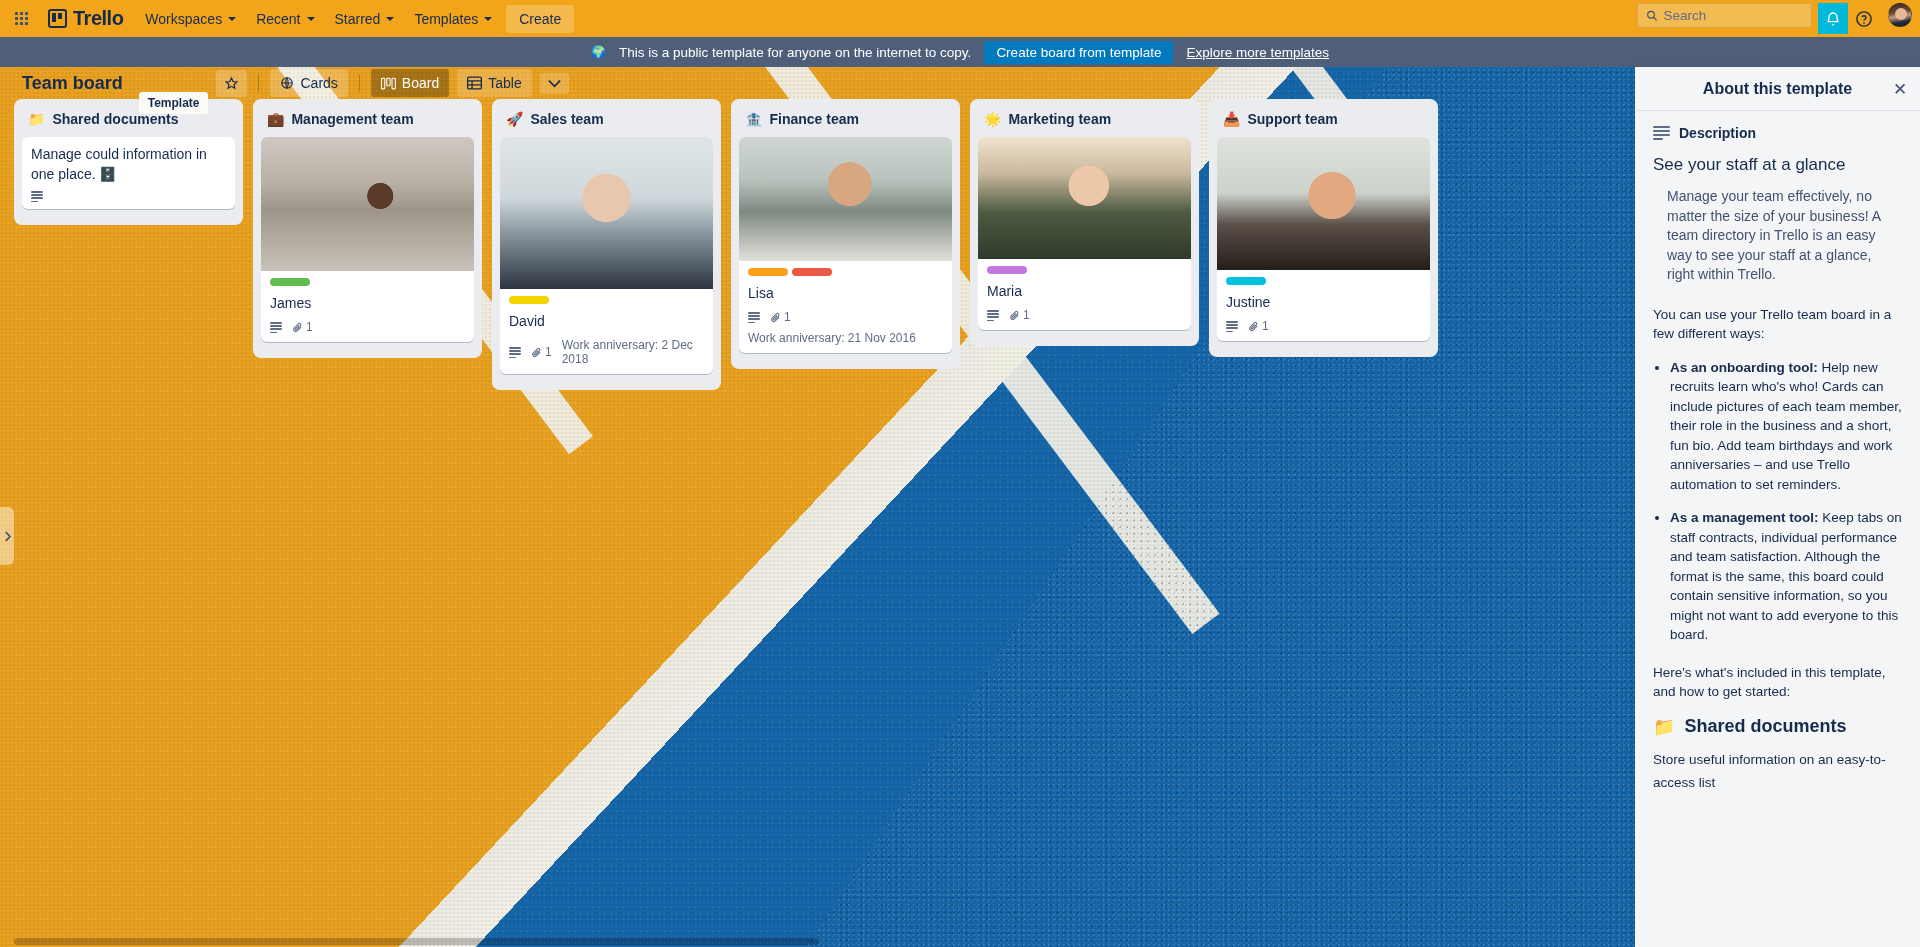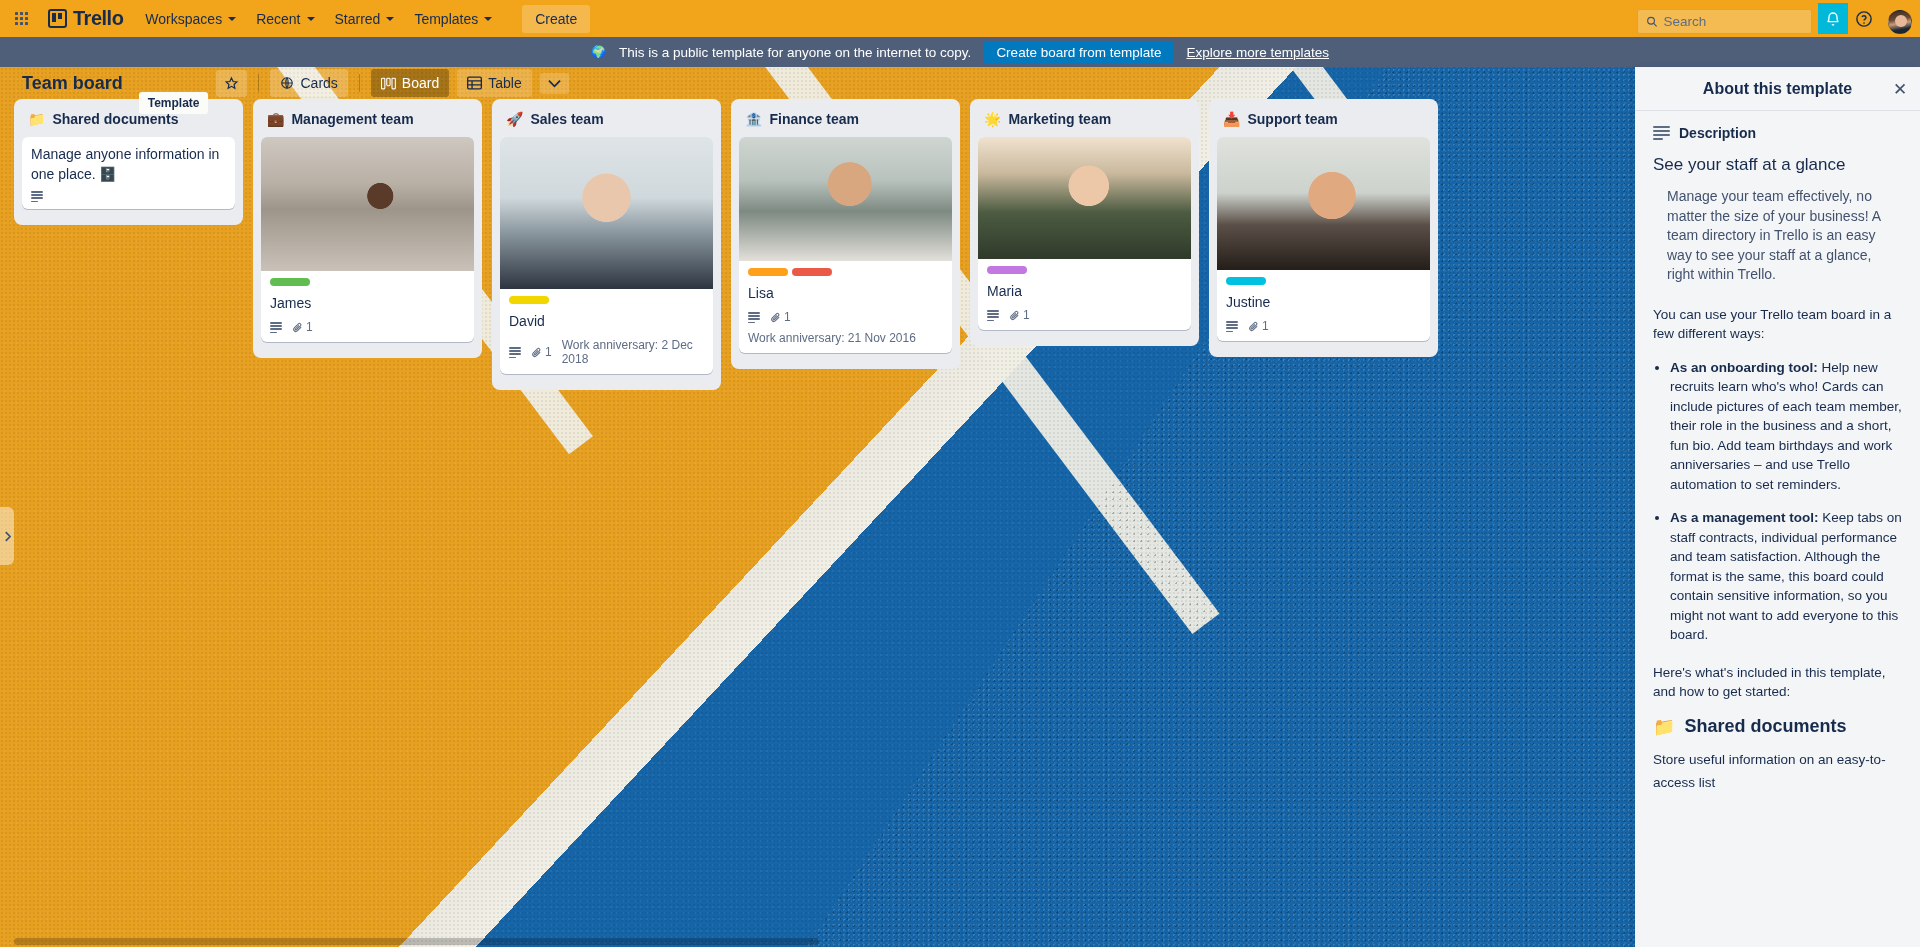--- a/index.html
+++ b/index.html
@@ -19,22 +19,22 @@
   .grid-icon{ width:26px;height:26px;display:flex;align-items:center;justify-content:center;border-radius:3px;cursor:pointer;}
   .grid-icon .g{ display:grid;grid-template-columns:repeat(3,3px);grid-template-rows:repeat(3,3px);gap:2px;}
   .grid-icon .g i{ background:#42526e;display:block;width:3px;height:3px;border-radius:.5px;}
   .brand{ display:flex;align-items:center;gap:6px;margin:0 6px 0 8px;padding:3px 6px;border-radius:3px;cursor:pointer;}
   .brand .logo{ width:19px;height:19px;border:2.6px solid #172b4d;border-radius:3px;position:relative;}
   .brand .logo:before{content:"";position:absolute;left:2px;top:2px;width:4px;height:9px;background:#172b4d;}
   .brand .logo:after{content:"";position:absolute;left:8px;top:2px;width:4px;height:5.5px;background:#172b4d;}
   .brand .word{ font-size:20px;font-weight:bold;letter-spacing:-0.5px;color:#172b4d;}
   .nav-item{ display:flex;align-items:center;gap:4px;padding:6px 10px;border-radius:3px;font-size:14px;color:#172b4d;cursor:pointer;white-space:nowrap;}
   .caret{ width:0;height:0;border-left:4px solid transparent;border-right:4px solid transparent;border-top:4.5px solid #172b4d;display:inline-block;margin-left:2px;}
-  .create-btn{ background:rgba(255,255,255,.22);padding:6px 13px;border-radius:3px;font-size:14px;color:#172b4d;cursor:pointer;margin-left:20px;}
-  .nav-right{ margin-left:auto;display:flex;align-items:flex-end;gap:0;padding-left:27px;}
+  .create-btn{ background:rgba(255,255,255,.22);padding:6px 13px;border-radius:3px;font-size:14px;color:#172b4d;cursor:pointer;margin-left:4px;}
+  .nav-right{ margin-left:auto;display:flex;align-items:flex-start;gap:0;padding-left:27px;}
   .searchbox{ width:175px;height:25px;background:rgba(255,255,255,.25);border:1px solid rgba(0,0,0,.12);
     border-radius:3px;display:flex;align-items:center;padding:0 8px;gap:6px;cursor:text;}
   .searchbox input{ background:transparent;border:none;outline:none;font-size:13.5px;color:#172b4d;width:100%;font-family:inherit;}
   .searchbox input::placeholder{color:#5e6c84;}
   .icon-sq{ width:32px;height:31px;display:flex;align-items:center;justify-content:center;cursor:pointer;border-radius:3px;}
   .bell-btn{ background:#00b8d9;width:30px;height:31px;display:flex;align-items:center;justify-content:center;cursor:pointer;margin-left:6px;}
   .avatar{ width:24px;height:24px;border-radius:50%;margin-left:8px;cursor:pointer;overflow:hidden;
     background:linear-gradient(170deg,#3b2b22 0%,#6b4a33 38%,#c89b7a 55%,#1d2733 80%);position:relative;border:1px solid rgba(0,0,0,.1);}
   .avatar:after{content:"";position:absolute;left:6px;top:4px;width:12px;height:12px;border-radius:50%;background:#e8b89a;}
 
@@ -296,21 +296,21 @@
 
   <div class="lists">
 
     <div class="list">
       <div class="list-title">
         <span class="list-emoji">📁</span>
         <span>Shared documents</span>
       </div>
       <div class="card">
         <div class="card-body">
-          <div class="card-title">Manage anyone information in one place. 🗄️</div>
+          <div class="card-title">Manage could information in one place. 🗄️</div>
           <div class="card-badges">
             <span class="bdg">
               <span class="desc-ico">
                   <i></i>
                   <i></i>
                   <i></i>
                   <i></i>
                 </span>
             </span>
           </div>

